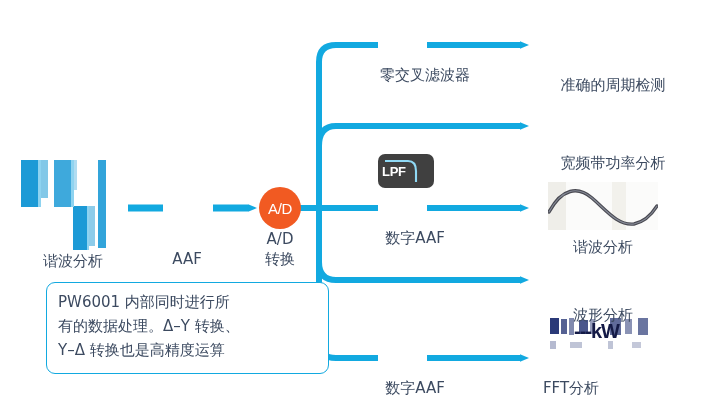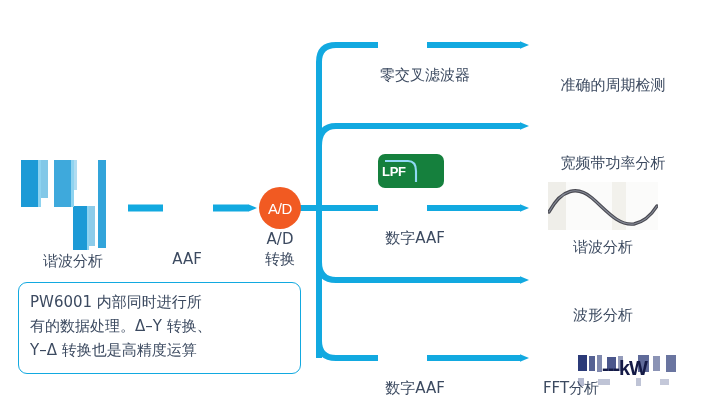--- a/index.html
+++ b/index.html
@@ -13,22 +13,22 @@
   #stage{position:absolute;left:0;top:0;width:712px;height:412px;}
 
   
   #wires{position:absolute;left:0;top:0;width:712px;height:412px;}
 
   
   .node{position:absolute;}
 
   
   .lpf{
-    width:66px;height:34px;
-    background:#15803d;
+    width:56px;height:34px;
+    background:#404040;
     border-radius:7px;
     position:relative;
   }
   .lpf svg{position:absolute;left:0;top:0;width:48px;height:34px;}
   .lpf .lpf-text{
     position:absolute;left:4px;top:11px;
     font-size:13px;line-height:13px;
     color:#ffffff;font-weight:600;
     letter-spacing:-0.3px;
   }
@@ -59,20 +59,21 @@
   }
   .thumb svg{display:block;}
 
   
   .notebox{
     border:1.6px solid #12a9e0;
     border-radius:9px;
     background:#ffffff;
     box-sizing:border-box;
     padding:7px 10px 8px 11px;
+    margin-left:28px;
   }
   .notebox .line{
     color:#3c4a60;
     font-size:15px;
     line-height:24px;
     white-space:pre;
     font-family:"DejaVu Sans","Liberation Sans",sans-serif;
   }
 </style>
 </head>
@@ -159,21 +160,21 @@
     <svg width="110" height="48" viewBox="0 0 110 48" xmlns="http://www.w3.org/2000/svg">
       <rect width="110" height="48" fill="#fbfbfa"></rect>
       <rect x="0" y="0" width="18" height="48" fill="#efeee9"></rect>
       <rect x="64" y="0" width="14" height="48" fill="#f2f1ec"></rect>
       <path d="M1,30 C14,6 30,4 44,16 C58,28 70,44 86,42 C96,40 104,32 109,24" fill="none" stroke="#4a4a52" stroke-width="3.4" stroke-linecap="round"></path>
       <path d="M1,30 C14,6 30,4 44,16 C58,28 70,44 86,42 C96,40 104,32 109,24" fill="none" stroke="#9fa7b5" stroke-width="1.1" stroke-linecap="round" opacity="0.7"></path>
     </svg>
   </div>
   <div class="node lbl" style="left:528px;top:76px;width:170px;text-align:center;">准确的周期检测</div>
 
-  <div class="node thumb" style="left:576px;top:108px;width:110px;height:42px;margin-top:37px;">
+  <div class="node thumb" style="left:548px;top:108px;width:110px;height:42px;">
     <svg width="110" height="42" viewBox="0 0 110 42" xmlns="http://www.w3.org/2000/svg">
       <rect width="110" height="42" fill="#ffffff"></rect>
       <g fill="#2b3a78">
         <rect x="2" y="2" width="9" height="16"></rect>
         <rect x="13" y="3" width="6" height="15" opacity="0.8"></rect>
         <rect x="21" y="2" width="5" height="17" opacity="0.6"></rect>
         <rect x="31" y="4" width="9" height="14" opacity="0.85"></rect>
         <rect x="42" y="3" width="5" height="15" opacity="0.5"></rect>
         <rect x="62" y="2" width="11" height="17" opacity="0.75"></rect>
         <rect x="77" y="3" width="7" height="15" opacity="0.55"></rect>

